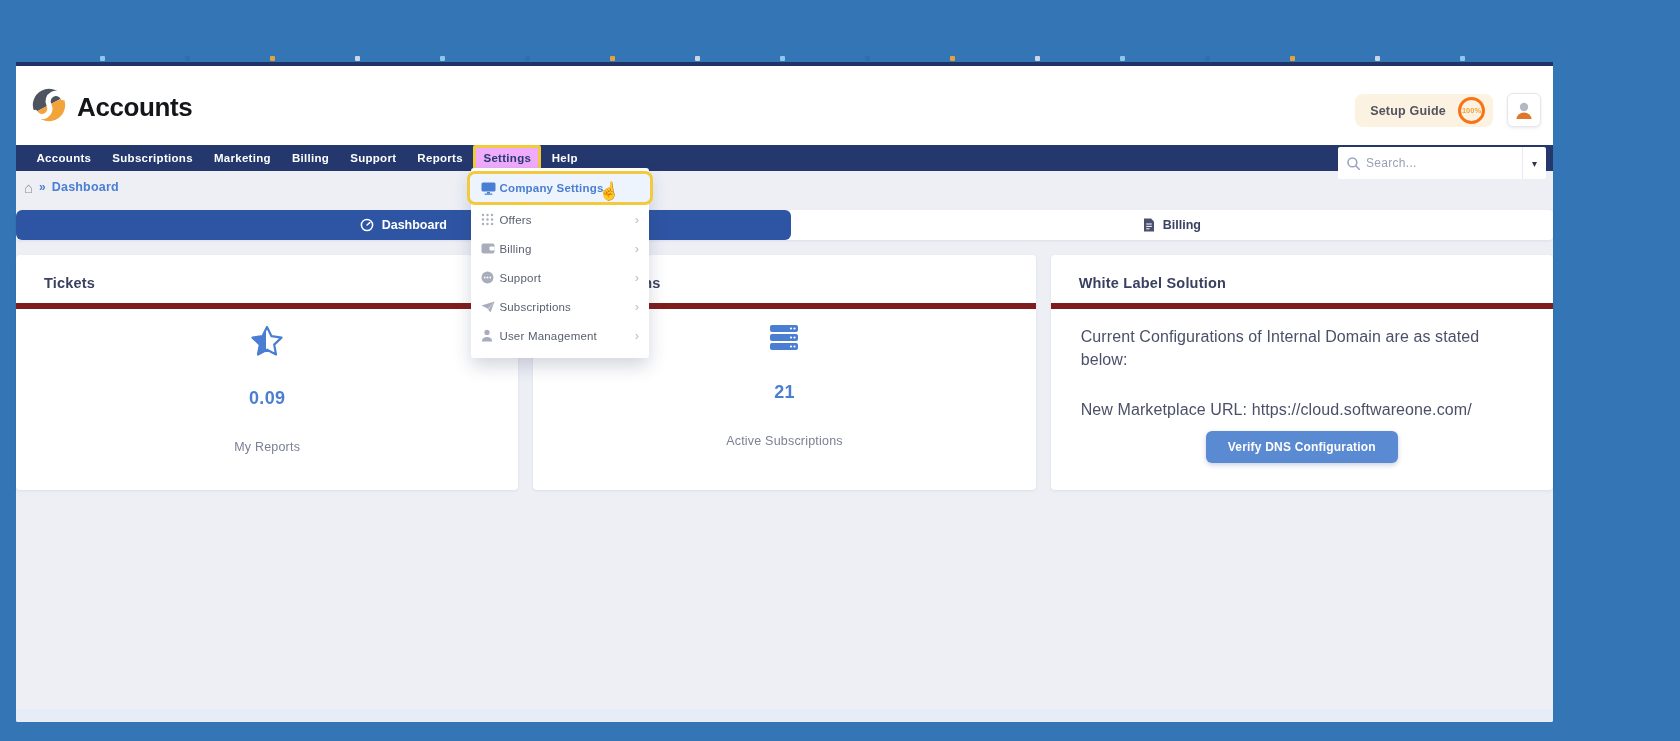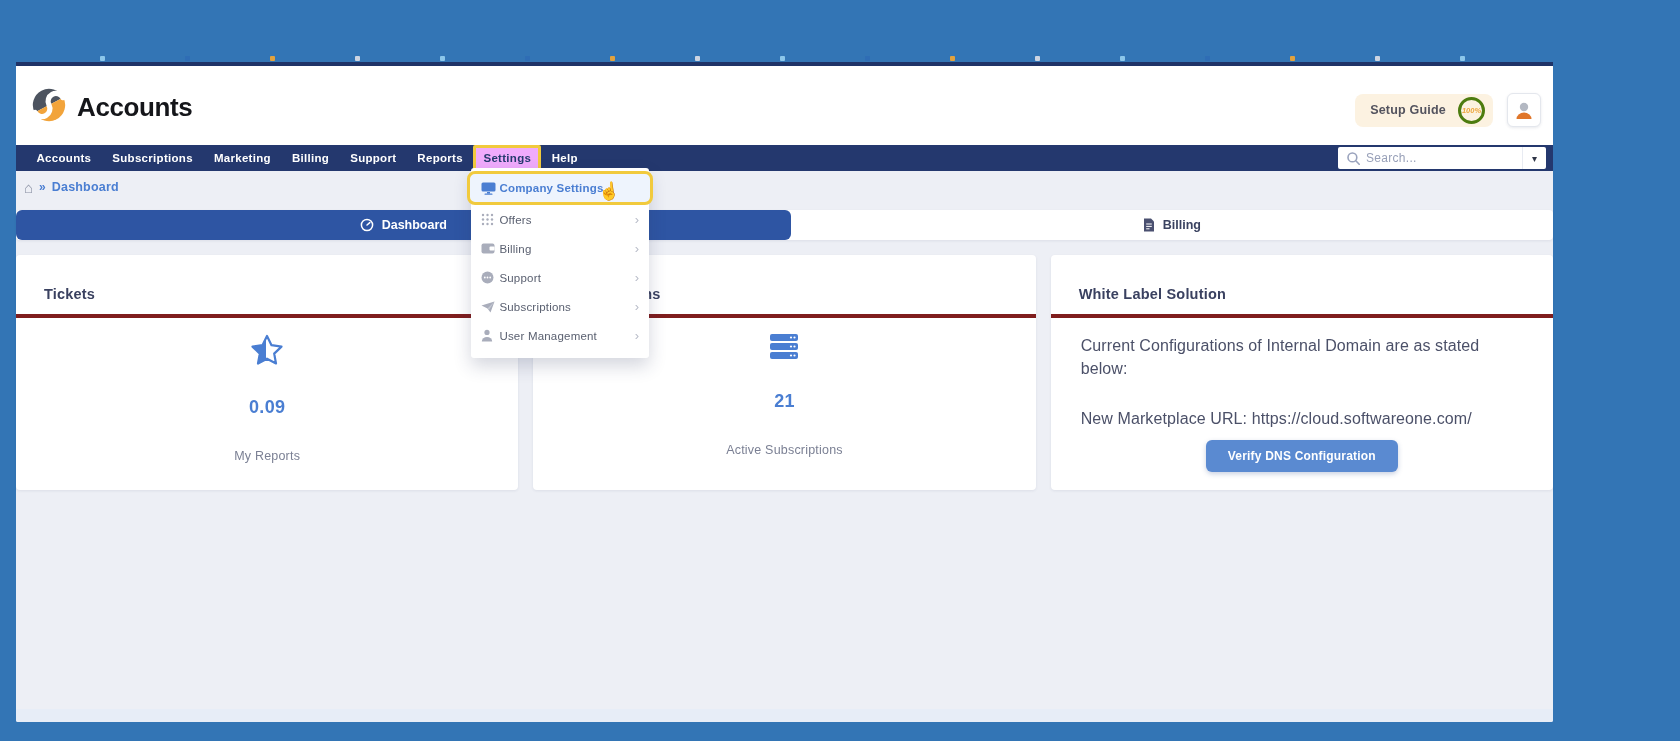--- a/index.html
+++ b/index.html
@@ -17,38 +17,38 @@
 
   
   .page { position:absolute; left:16px; top:62px; width:1537px; height:660px;
     background:#edeff5; border-radius:2px; }
   .page-topline { height:4px; background:#1f3367; }
 
   
   .header { position:relative; height:79px; background:#ffffff; }
   .logo { position:absolute; left:14px; top:20px; display:flex; align-items:center; gap:9px; }
   .logo-text { font-size:26px; font-weight:bold; color:#15161a; letter-spacing:-0.4px; }
-  .header-right { position:absolute; right:12px; top:27px; display:flex; align-items:center; gap:14px; }
+  .header-right { position:absolute; right:12px; top:27px; display:flex; align-items:flex-end; gap:14px; }
   .setup-pill { background:#fcf2e1; border-radius:8px; height:33px; padding:0 8px 0 15px;
     display:flex; align-items:center; gap:12px; cursor:pointer; }
   .setup-pill-label { font-size:12.5px; font-weight:bold; color:#53535e; letter-spacing:.2px; }
-  .progress-ring { width:27px; height:27px; border-radius:50%; border:3px solid #4d7c0f;
+  .progress-ring { width:27px; height:27px; border-radius:50%; border:3px solid #f97316;
     display:flex; align-items:center; justify-content:center;
-    font-size:7.5px; font-weight:bold; color:#eda53a; background:transparent;font-style:italic; }
+    font-size:7.5px; font-weight:bold; color:#eda53a; background:transparent; }
   .avatar-box { width:34px; height:34px; background:#fff; border:1px solid #e4e7ed; border-radius:6px;
     box-shadow:0 1px 3px rgba(30,40,80,.10); display:flex; align-items:center; justify-content:center; cursor:pointer; }
 
   
   .navbar { position:relative; height:26px; background:#24386e; display:flex; align-items:stretch;
     padding-left:10px; z-index:50; }
   .nav-item { display:flex; align-items:center; padding:0 10.5px; font-size:11.5px; font-weight:bold;
     color:#ffffff; letter-spacing:.3px; cursor:pointer; white-space:nowrap; }
   .nav-item.active { position:relative; background:#f0abfc; color:#253a6e;
     border:3px solid #f1ca3d; border-radius:2px; padding:0 7px; }
-  .nav-search { position:absolute; right:7px; top:2px; width:208px; height:22px; background:#fff;
+  .nav-search { position:absolute; right:7px; top:2px; width:208px; height:32px; background:#fff;
     border-radius:2px; display:flex; align-items:center; }
   .nav-search svg { margin:0 6px 0 9px; flex:0 0 auto; }
   .nav-search input { border:none; outline:none; flex:1; font-size:12px; color:#3c4462;
     font-family:"Liberation Sans", sans-serif; background:transparent; min-width:0; }
   .nav-search input::placeholder { color:#98a0b8; letter-spacing:.3px; }
   .search-caret { width:24px; height:100%; border-left:1px solid #e8ebf2; display:flex;
     align-items:center; justify-content:center; font-size:10px; color:#2f3648; cursor:pointer; }
 
   
   .dropdown { position:absolute; top:100%; left:-5px; width:178px; background:#ffffff;
@@ -74,22 +74,22 @@
   .tabbar { position:absolute; left:0; top:148px; width:100%; height:30px; background:#ffffff;
     border-radius:4px; box-shadow:0 1px 3px rgba(30,40,80,.08); display:flex; z-index:10; }
   .tab { display:flex; align-items:center; justify-content:center; gap:8px;
     font-size:12.5px; font-weight:bold; cursor:pointer; }
   .tab.active { width:50.4%; background:#2e55a3; color:#ffffff; border-radius:6px; }
   .tab.inactive { flex:1; color:#3a4260; }
 
   
   .cards { position:absolute; left:0; top:193px; width:100%; display:flex; gap:15px; z-index:5; }
   .card { background:#ffffff; border-radius:4px; box-shadow:0 1px 3px rgba(30,40,80,.08); height:235px; flex:1 1 0; }
-  .card-title { padding:31px 28px 12px; font-size:14.5px; font-weight:bold; color:#3a4160;
-    border-bottom:4px solid #7f1d1d; letter-spacing:.2px; }
+  .card-title { padding:20px 28px 12px; font-size:14.5px; font-weight:bold; color:#3a4160;
+    border-bottom:6px solid #7f1d1d; letter-spacing:.2px; }
   .card-body-center { display:flex; flex-direction:column; align-items:center; padding-top:16px;gap:24px; }
   .stat-value { margin-top:7px; font-size:18px; font-weight:bold; color:#4a7ed2; letter-spacing:.3px; }
   .stat-caption { margin-top:7px; font-size:12.5px; color:#7b8094; letter-spacing:.2px; }
   .wl-body { padding:0 30px; }
   .wl-body p { font-size:16px; color:#4b5068; letter-spacing:.1px; line-height:1.45; }
   .wl-p1 { margin-top:16px; }
   .wl-p2 { margin-top:27px; }
   .wl-p3 { margin-top:9px; }
   .wl-btn-row { margin-top:9px; display:flex; justify-content:center; }
   .wl-btn { background:#5a8ad1; color:#fff; border:none; border-radius:6px; padding:9px 22px;

